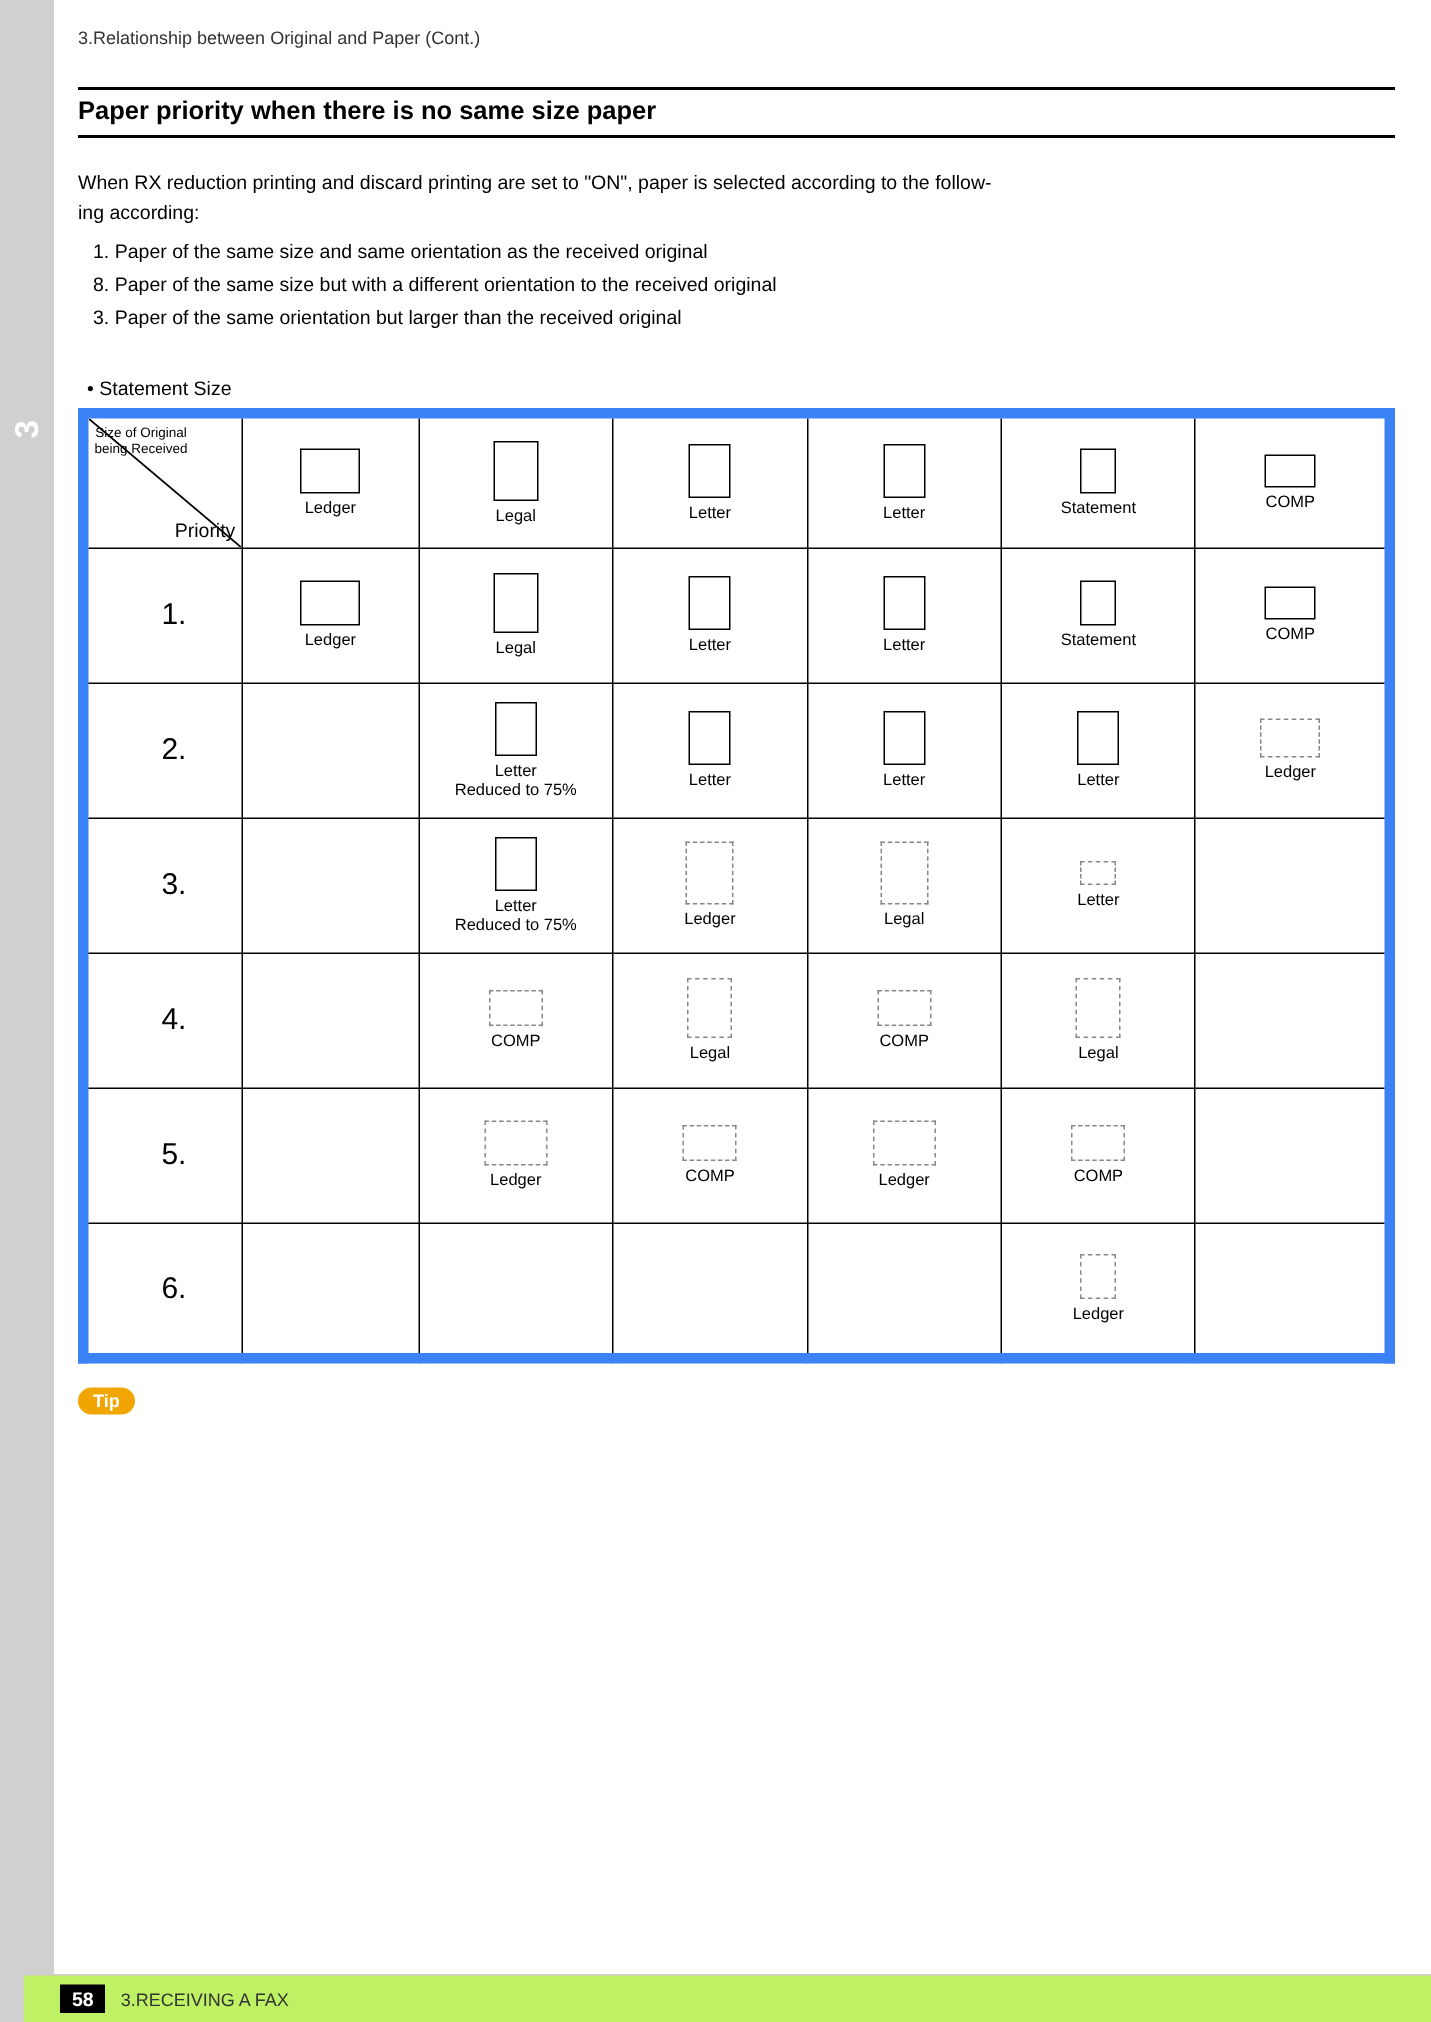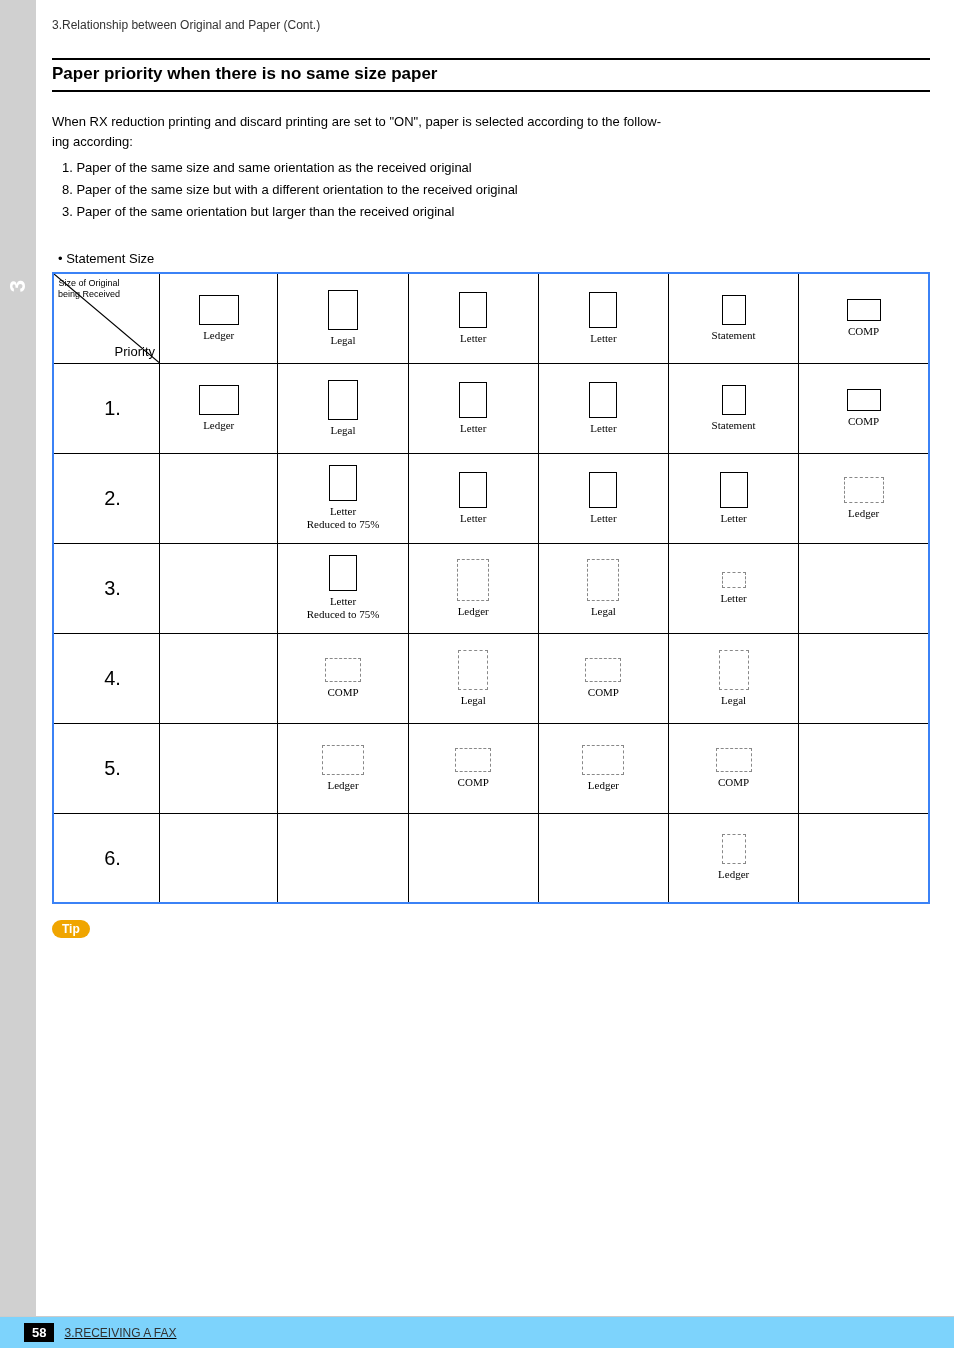--- a/index.html
+++ b/index.html
@@ -82,21 +82,21 @@
     .bullet-item {
       font-size: 13px;
       margin-bottom: 6px;
       padding-left: 6px;
     }
 
     
     .priority-table {
       width: 100%;
       border-collapse: collapse;
-      border: 2px solid #3b82f6;
+      border: 7px solid #3b82f6;
       font-size: 12px;
       margin-bottom: 12px;
     }
 
     .priority-table td {
       border: 1px solid #000;
       text-align: center;
       vertical-align: middle;
       padding: 4px 2px;
       height: 90px;
@@ -120,21 +120,20 @@
       width: 60px;
     }
 
     
     .paper-cell {
       display: flex;
       flex-direction: column;
       align-items: center;
       justify-content: flex-start;
       gap: 4px;
-      font-family: Liberation Serif, serif;
     }
 
     .paper-shape {
       display: inline-block;
     }
 
     .paper-solid {
       border: 1.5px solid #000;
       background: #fff;
     }
@@ -172,28 +171,27 @@
 
     .tip-text {
       font-size: 13px;
       line-height: 1.5;
     }
 
     
     .bottom-bar {
       position: absolute;
       bottom: 0;
-      left: 0;
+      left: 16px;
       right: 0;
       display: flex;
       align-items: center;
-      background: #7dd3fc;
+      background: #bef264;
       padding: 6px 24px;
       border-top: 1px solid #ccc;
-      text-decoration: underline;
     }
 
     .page-num {
       font-size: 13px;
       font-weight: bold;
       background: #000;
       color: #fff;
       padding: 2px 8px;
       margin-right: 10px;
     }

